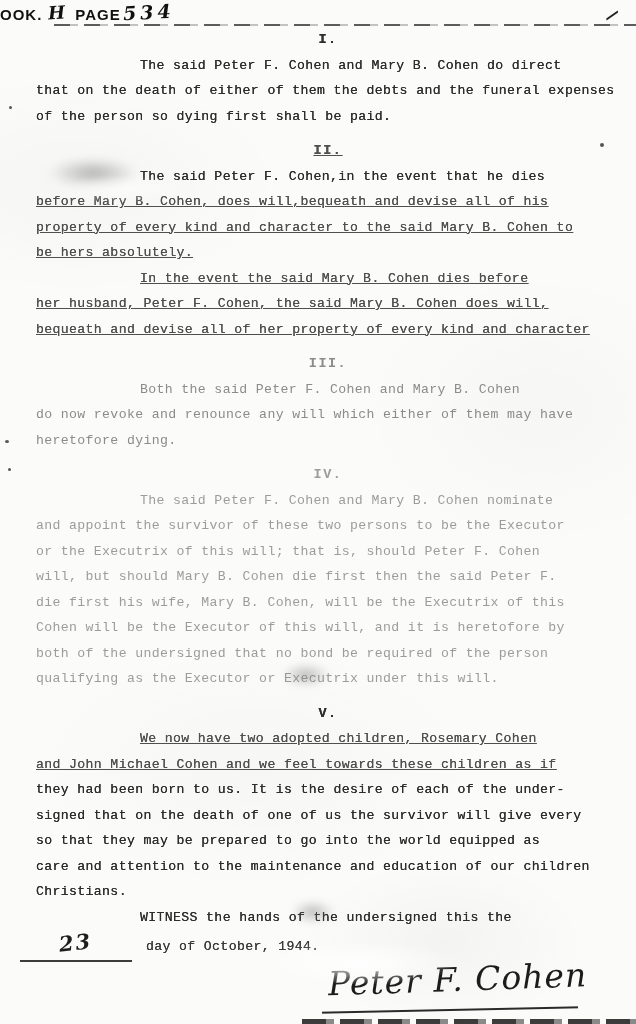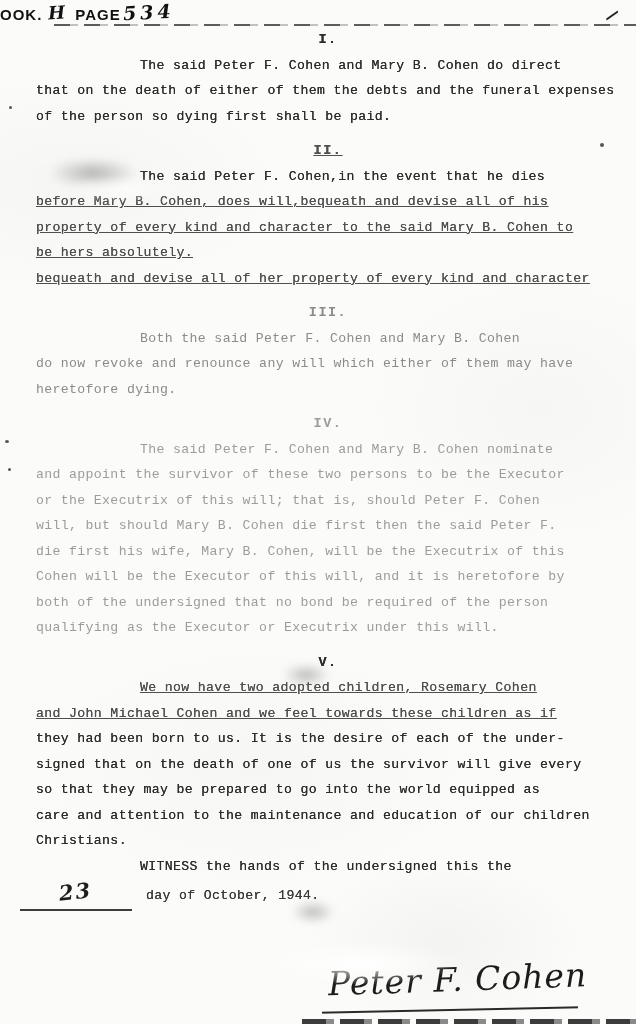--- a/index.html
+++ b/index.html
@@ -95,20 +95,22 @@
   <div>
       <div class="heading tone-clear">I.</div>
       <div class="line tone-clear indent">The said Peter F. Cohen and Mary B. Cohen do direct</div>
       <div class="line tone-clear">that on the death of either of them the debts and the funeral expenses</div>
       <div class="line tone-clear">of the person so dying first shall be paid.</div>
       <div class="heading tone-medium">II.</div>
       <div class="line tone-clear indent">The said Peter F. Cohen,in the event that he dies</div>
       <div class="line tone-medium">before Mary B. Cohen, does will,bequeath and devise all of his</div>
       <div class="line tone-medium">property of every kind and character to the said Mary B. Cohen to</div>
       <div class="line tone-medium">be hers absolutely.</div>
+      <div class="line tone-medium indent">In the event the said Mary B. Cohen dies before</div>
+      <div class="line tone-medium">her husband, Peter F. Cohen, the said Mary B. Cohen does will,</div>
       <div class="line tone-medium">bequeath and devise all of her property of every kind and character</div>
       <div class="heading tone-faded">III.</div>
       <div class="line tone-faded indent">Both the said Peter F. Cohen and Mary B. Cohen</div>
       <div class="line tone-faded">do now revoke and renounce any will which either of them may have</div>
       <div class="line tone-faded">heretofore dying.</div>
       <div class="heading tone-very-faded">IV.</div>
       <div class="line tone-very-faded indent">The said Peter F. Cohen and Mary B. Cohen nominate</div>
       <div class="line tone-very-faded">and appoint the survivor of these two persons to be the Executor</div>
       <div class="line tone-very-faded">or the Executrix of this will;  that is, should Peter F. Cohen</div>
       <div class="line tone-very-faded">will, but should Mary B. Cohen die first then the said Peter F.</div>

